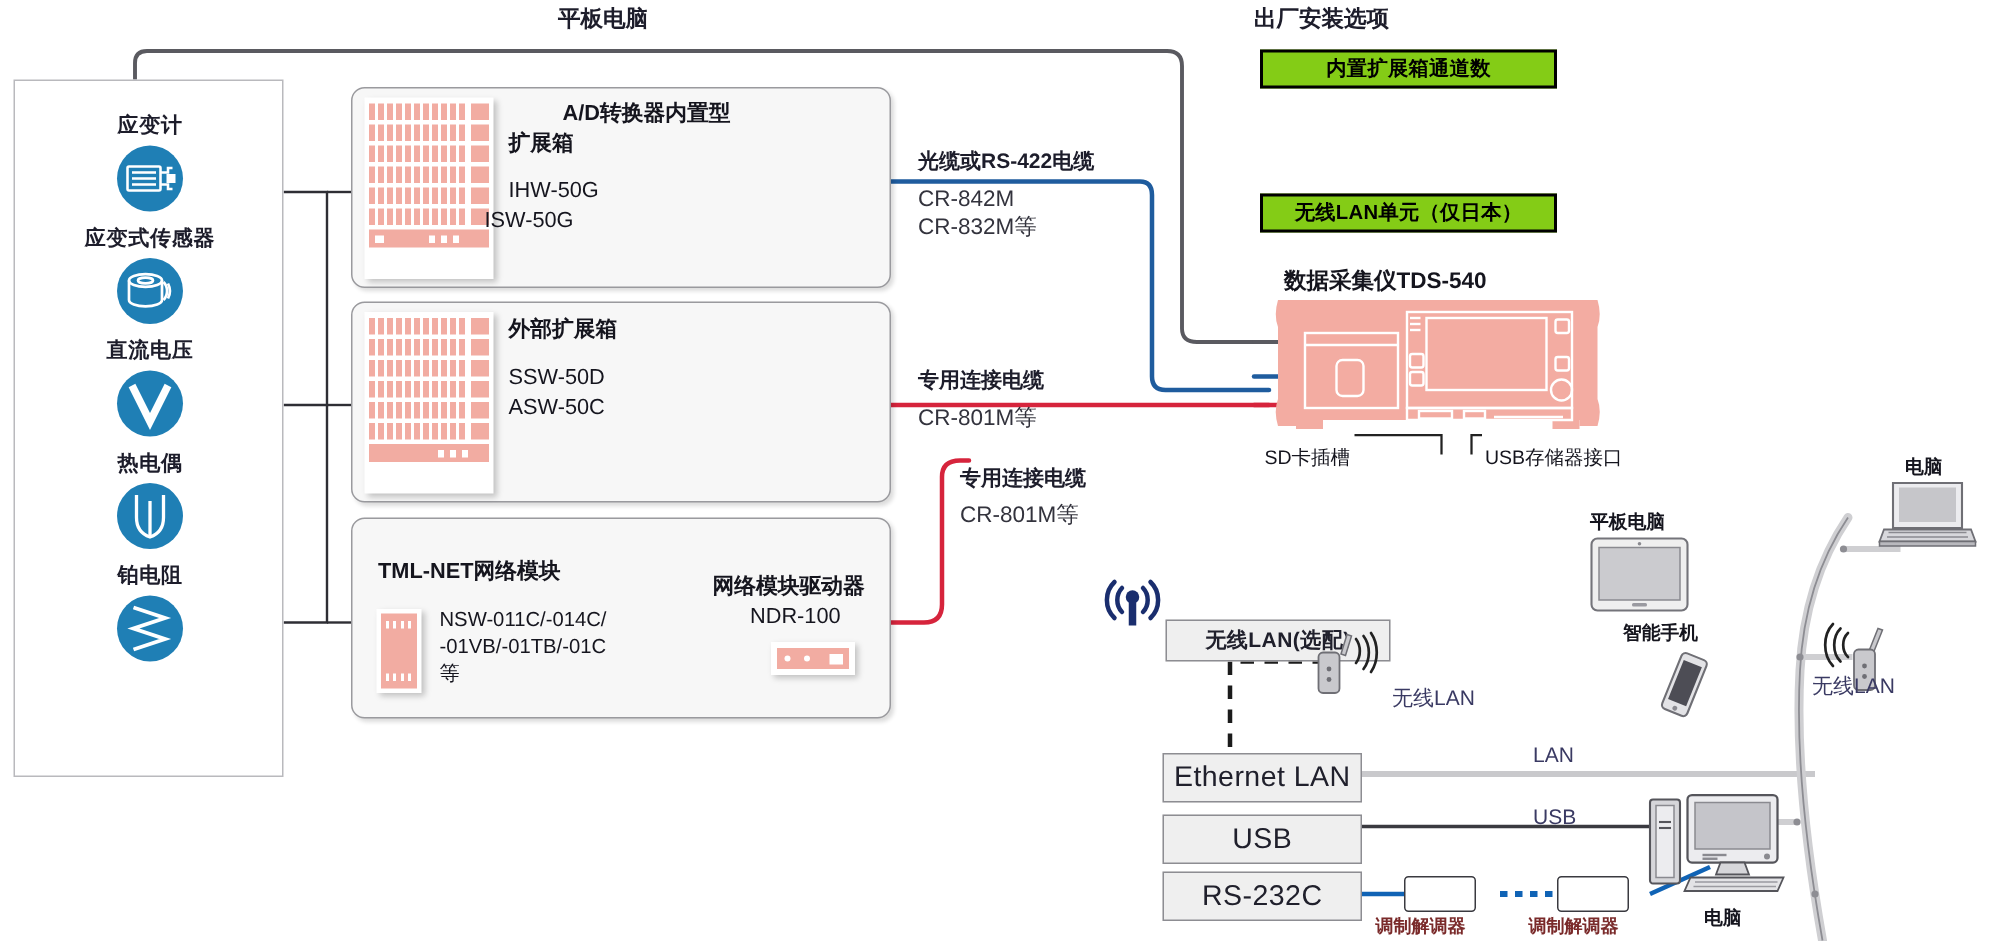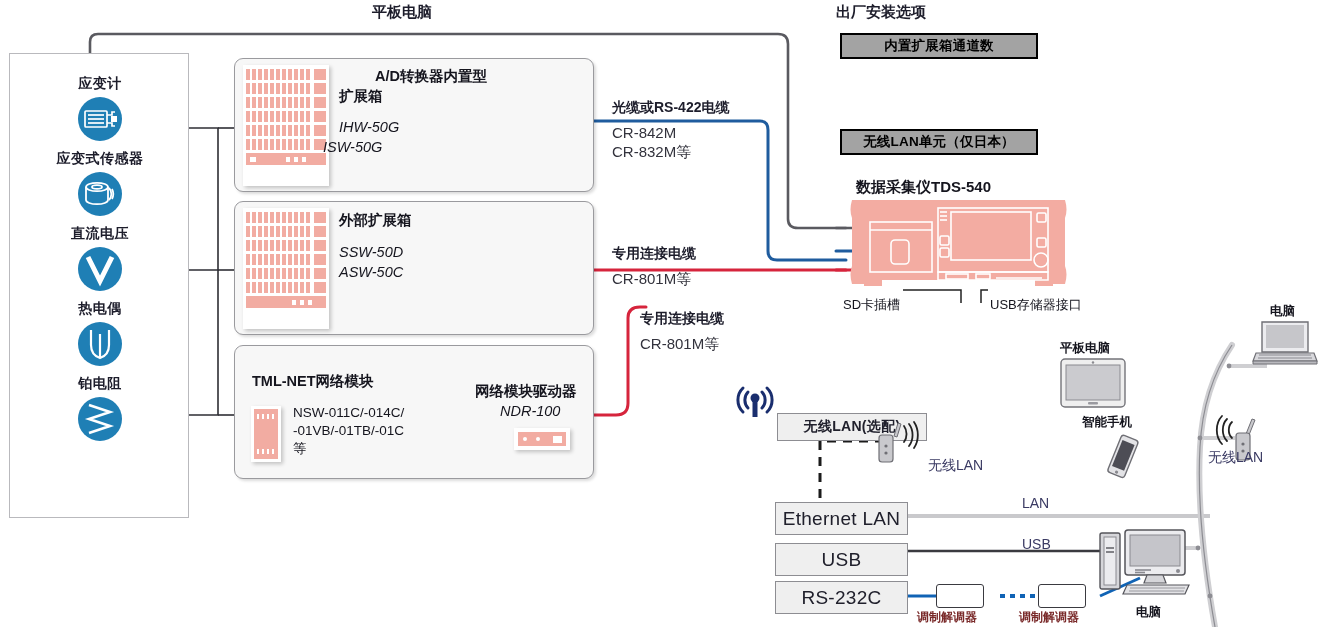--- a/index.html
+++ b/index.html
@@ -34,21 +34,21 @@
 
   
   .card {
     position:absolute;
     background:#f7f7f7;
     border:1px solid #9a9a9e;
     border-radius:9px;
     box-shadow:2px 2px 3px rgba(0,0,0,.14);
   }
   .card-title { font-size:14.5px; font-weight:700; color:#15151e; line-height:19px; white-space:nowrap;}
-  .card-model { font-size:14.5px; color:#15151e; line-height:19px; white-space:nowrap; font-weight:400;font-style:italic;}
+  .card-model { font-size:14.5px; color:#15151e; line-height:19px; white-space:nowrap; font-weight:400;}
   .card-sub  { font-size:13.5px; color:#15151e; line-height:18px; white-space:nowrap;}
 
   
   .expbox { position:absolute; background:#fff; box-shadow:2px 2px 4px rgba(0,0,0,.22); padding:4px 3px;}
   .exprow { height:11px; margin-bottom:3px; position:relative; }
   .exprow .slots { position:absolute; left:0; top:0; bottom:0; right:14px;
     background:repeating-linear-gradient(to right,#f2aca2 0 4px,#ffffff 4px 6px);}
   .exprow .endcap { position:absolute; right:0; top:0; bottom:0; width:12px; background:#f2aca2;}
   .expfoot { height:12px; background:#f2aca2; position:relative; margin-top:2px;}
   .expfoot i { position:absolute; background:#fff; top:4px; width:4px; height:5px;}
@@ -63,21 +63,21 @@
     background:repeating-linear-gradient(to right,#fff 0 2px,transparent 2px 5px);}
 
   
   .ndr { position:absolute; background:#fff; box-shadow:2px 2px 4px rgba(0,0,0,.22); padding:4px;}
   .ndr .body { background:#f2aca2; width:48px; height:14px; position:relative;}
   .ndr .body em { position:absolute; background:#fff; border-radius:50%; width:4px; height:4px; top:5px;}
   .ndr .body b { position:absolute; background:#fff; width:9px; height:7px; top:4px; right:4px;}
 
   
   .opt-box {
-    position:absolute; border:2.5px solid #000; background:#a3a3a3;
+    position:absolute; border:2.5px solid #000; background:#84cc16;
     font-size:13.5px; font-weight:700; color:#000;
     display:flex; align-items:center; justify-content:center;
     white-space:nowrap; letter-spacing:.2px;
   }
 
   
   .cable-name { position:absolute; font-size:14px; font-weight:700; color:#1d1d2b; white-space:nowrap;}
   .cable-model{ position:absolute; font-size:15px; color:#33333d; line-height:19px; white-space:nowrap;}
 
   

